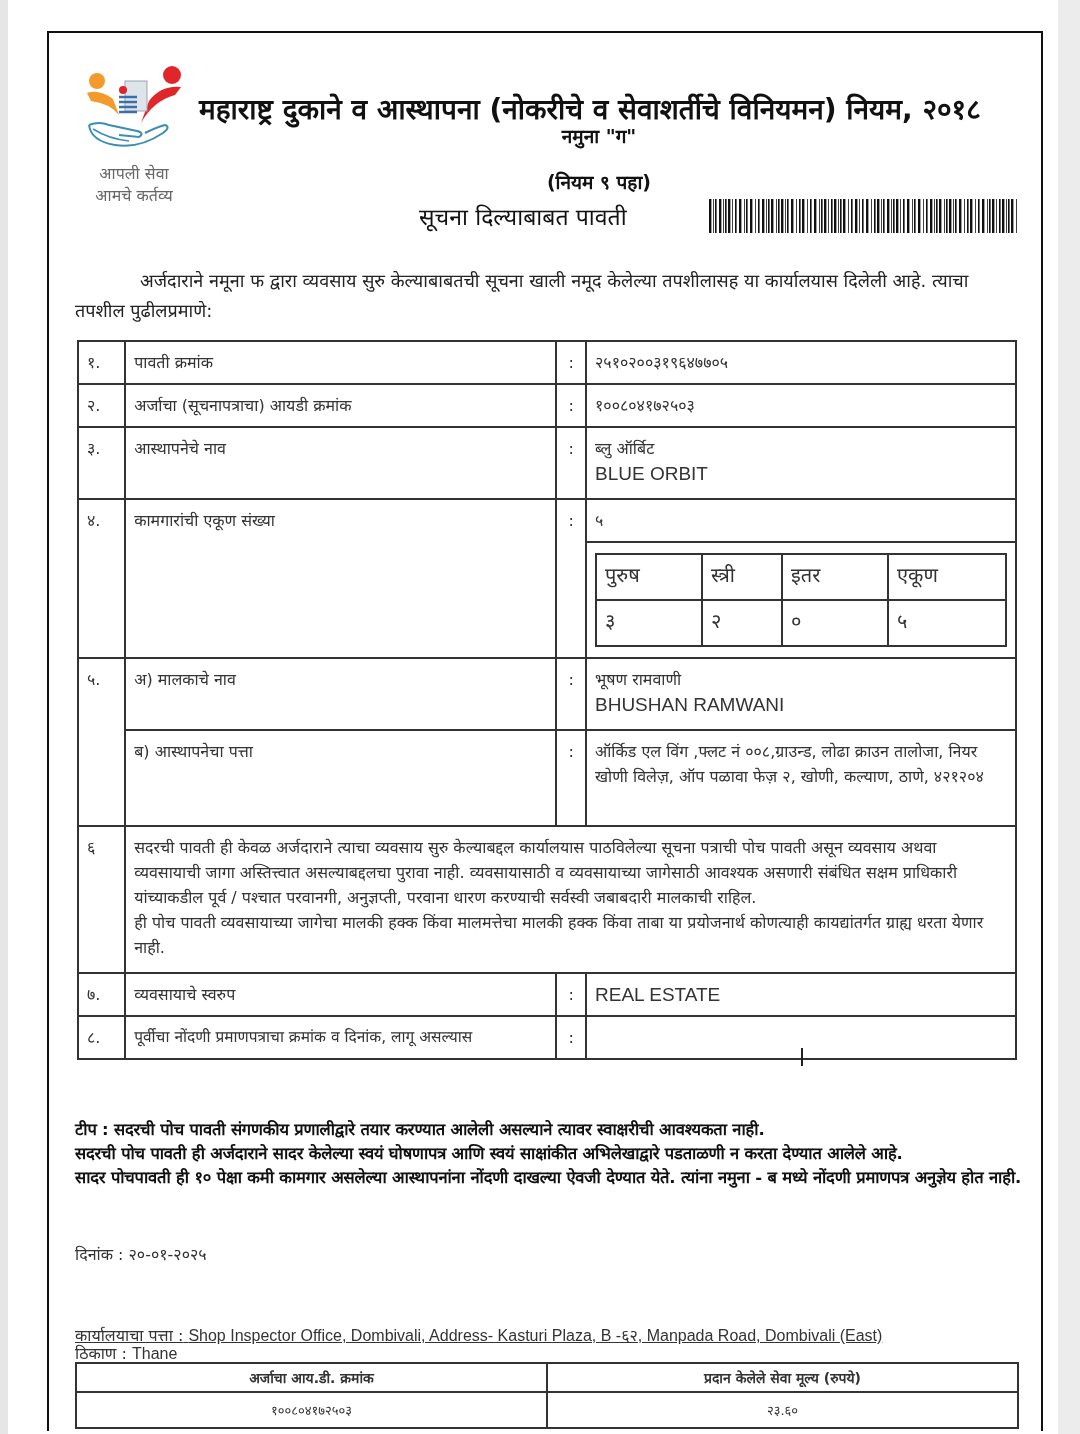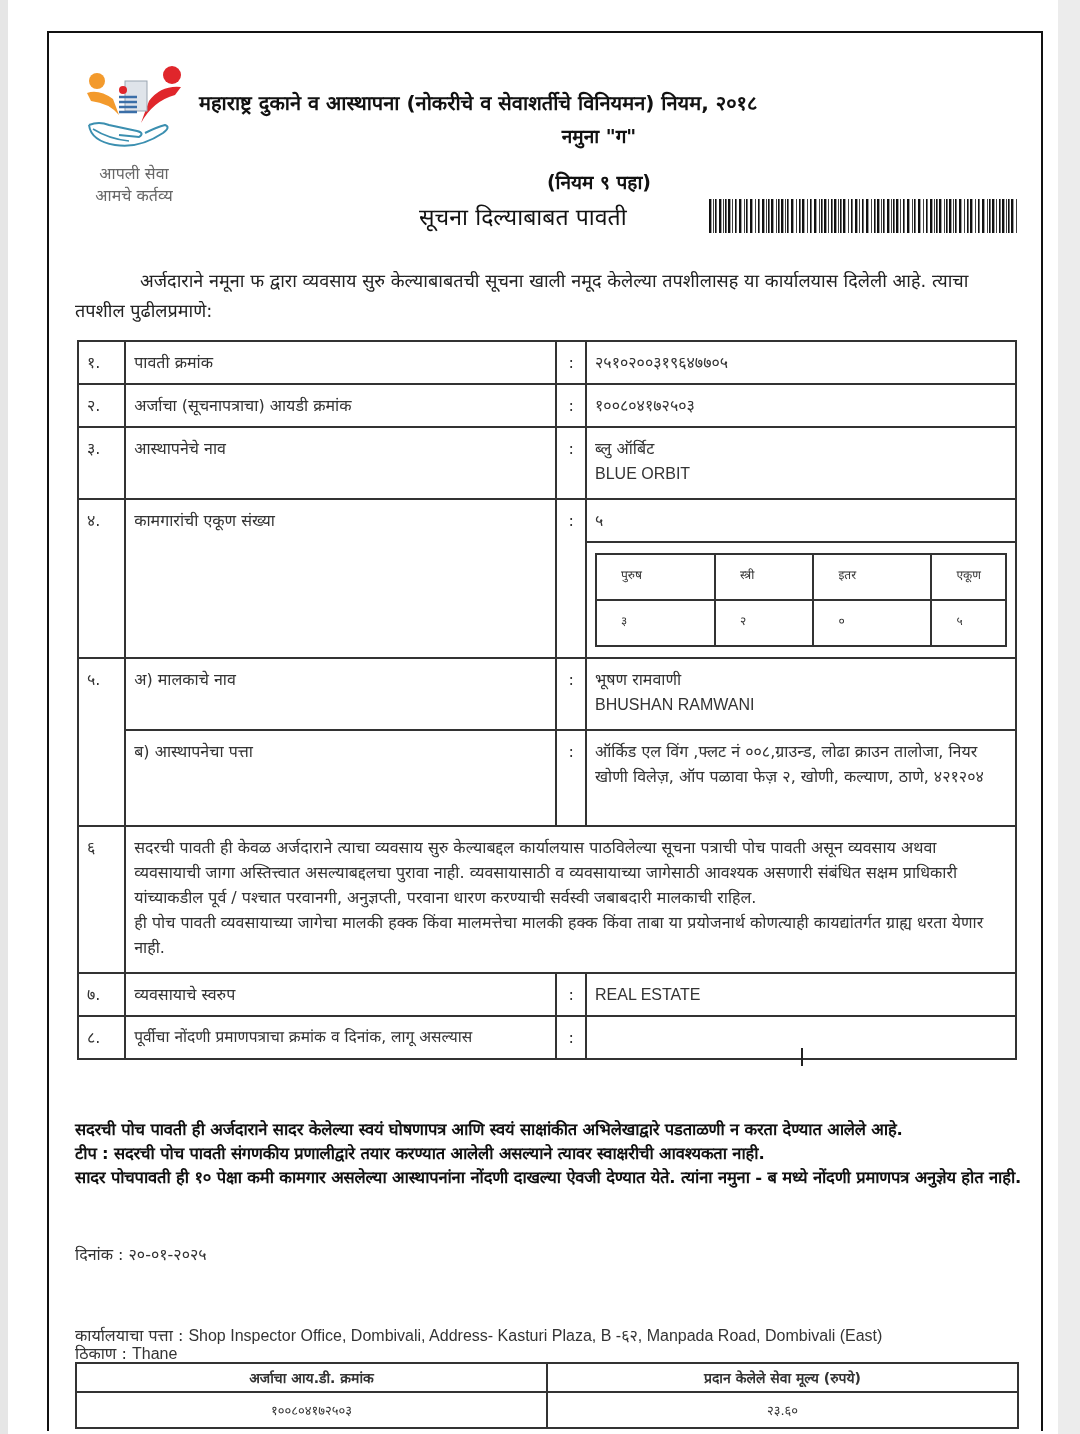--- a/index.html
+++ b/index.html
@@ -8,35 +8,35 @@
     font-family:"DejaVu Sans", sans-serif; color:#222;
   }
   .left-strip { position:absolute; left:0; top:0; width:8px; height:1434px; background:#e6e6e6; }
   .right-strip { position:absolute; right:0; top:0; width:22px; height:1434px; background:#ececec; }
   .page {
     position:absolute; left:47px; top:31px; width:996px; height:1400px;
     border:2px solid #111; border-bottom:none; box-sizing:border-box; background:#fff;
   }
   .logo { position:absolute; left:30px; top:30px; width:110px; height:150px; }
   .logo-text { position:absolute; left:0; top:100px; width:110px; text-align:center; font-family:"DejaVu Serif", serif; font-size:16px; color:#666; line-height:22px; }
-  .hdr-line1 { position:absolute; left:150px; top:56px; width:800px; font-size:20px; font-weight:bold; color:#111; }
+  .hdr-line1 { position:absolute; left:150px; top:56px; width:800px; font-size:28px; font-weight:bold; color:#111; }
   .hdr-line2 { position:absolute; left:300px; top:90px; width:500px; text-align:center; font-size:19px; font-weight:bold; color:#111; }
   .hdr-line3 { position:absolute; left:300px; top:120px; width:500px; text-align:center; font-size:19px; font-weight:bold; color:#111;margin-top:16px; }
   .doc-title { position:absolute; left:370px; top:167px; font-size:23px; font-weight:normal; color:#111; }
   .barcode { position:absolute; left:660px; top:166px; width:310px; height:34px; }
   .intro { position:absolute; left:26px; top:233px; width:940px; font-size:18px; line-height:30px; color:#222; text-indent:65px; }
 
   table.main { position:absolute; left:28px; top:307px; width:940px; border-collapse:collapse; font-size:16px; color:#333; }
   table.main td { border:2px solid #333; vertical-align:top; padding:8px 8px; line-height:25px; }
   td.num { width:30px; }
   td.label { width:417px; }
   td.colon { width:12px; text-align:center; }
-  .latin { font-family:"Liberation Sans", sans-serif; font-size:16px; color:#333; }
+  .latin { font-family:"Liberation Sans", sans-serif; font-size:19px; color:#333; }
   table.inner { border-collapse:collapse; width:412px; margin:4px 0 2px 0; }
-  table.inner td { border:2px solid #333; padding:8px 24px; font-size:12px; height:28px; }
+  table.inner td { border:2px solid #333; padding:8px 8px; font-size:20px; height:28px; }
   .nodiv-bottom { border-bottom:none !important; }
 
   .tip { position:absolute; left:26px; top:1085px; width:950px; font-size:16.5px; font-weight:bold; line-height:24px; color:#111; letter-spacing:-0.2px; }
   .meta-line { position:absolute; left:26px; font-size:16px; color:#333; }
   .meta-line .latin { font-size:16px; }
   table.fee { position:absolute; left:26px; top:1329px; width:944px; border-collapse:collapse; font-size:13px; color:#333; }
   table.fee td { border:2px solid #333; text-align:center; padding:4px; }
   table.fee th { border:2px solid #333; text-align:center; padding:4px; font-weight:bold; font-size:14px;margin-left:33px; }
   .cursor-mark { position:absolute; left:752px; top:1015px; width:2px; height:18px; background:#222; }
 </style>
@@ -253,34 +253,34 @@
       <td class="label" style="white-space:nowrap;font-size:15.5px;border-radius:6px;">पूर्वीचा नोंदणी प्रमाणपत्राचा क्रमांक व दिनांक, लागू असल्यास</td>
       <td class="colon">:</td>
       <td></td>
     </tr>
   </tbody>
     </table>
 
   <div class="cursor-mark"></div>
 
   <div class="tip">
+    <div>टीप : सदरची पोच पावती संगणकीय प्रणालीद्वारे तयार करण्यात आलेली असल्याने त्यावर स्वाक्षरीची आवश्यकता नाही.</div>
     <div>सदरची पोच पावती ही अर्जदाराने सादर केलेल्या स्वयं घोषणापत्र आणि स्वयं साक्षांकीत अभिलेखाद्वारे पडताळणी न करता देण्यात आलेले आहे.</div>
-    <div>टीप : सदरची पोच पावती संगणकीय प्रणालीद्वारे तयार करण्यात आलेली असल्याने त्यावर स्वाक्षरीची आवश्यकता नाही.</div>
     <div>सादर पोचपावती ही १० पेक्षा कमी कामगार असलेल्या आस्थापनांना नोंदणी दाखल्या ऐवजी देण्यात येते. त्यांना नमुना - ब मध्ये नोंदणी प्रमाणपत्र अनुज्ञेय होत नाही.</div>
   </div>
 
   <div class="meta-line" style="top:1210px;">
     <span>दिनांक :</span>
     <span>२०-०१-२०२५</span>
   </div>
   <div class="meta-line" style="top:1309px;">
     <span>ठिकाण :</span>
     <span class="latin">Thane</span>
   </div>
-  <div class="meta-line" style="top:1291px;">
+  <div class="meta-line" style="top:1291px;text-decoration:underline;">
     <span>कार्यालयाचा पत्ता :</span>
     <span class="latin">Shop Inspector Office, Dombivali, Address- Kasturi Plaza, B -६२, Manpada Road, Dombivali (East)</span>
   </div>
 
   <table class="fee">
     <tbody>
         <tr>
       <th style="width:50%;">अर्जाचा आय.डी. क्रमांक</th>
       <th>प्रदान केलेले सेवा मूल्य (रुपये)</th>
     </tr>

